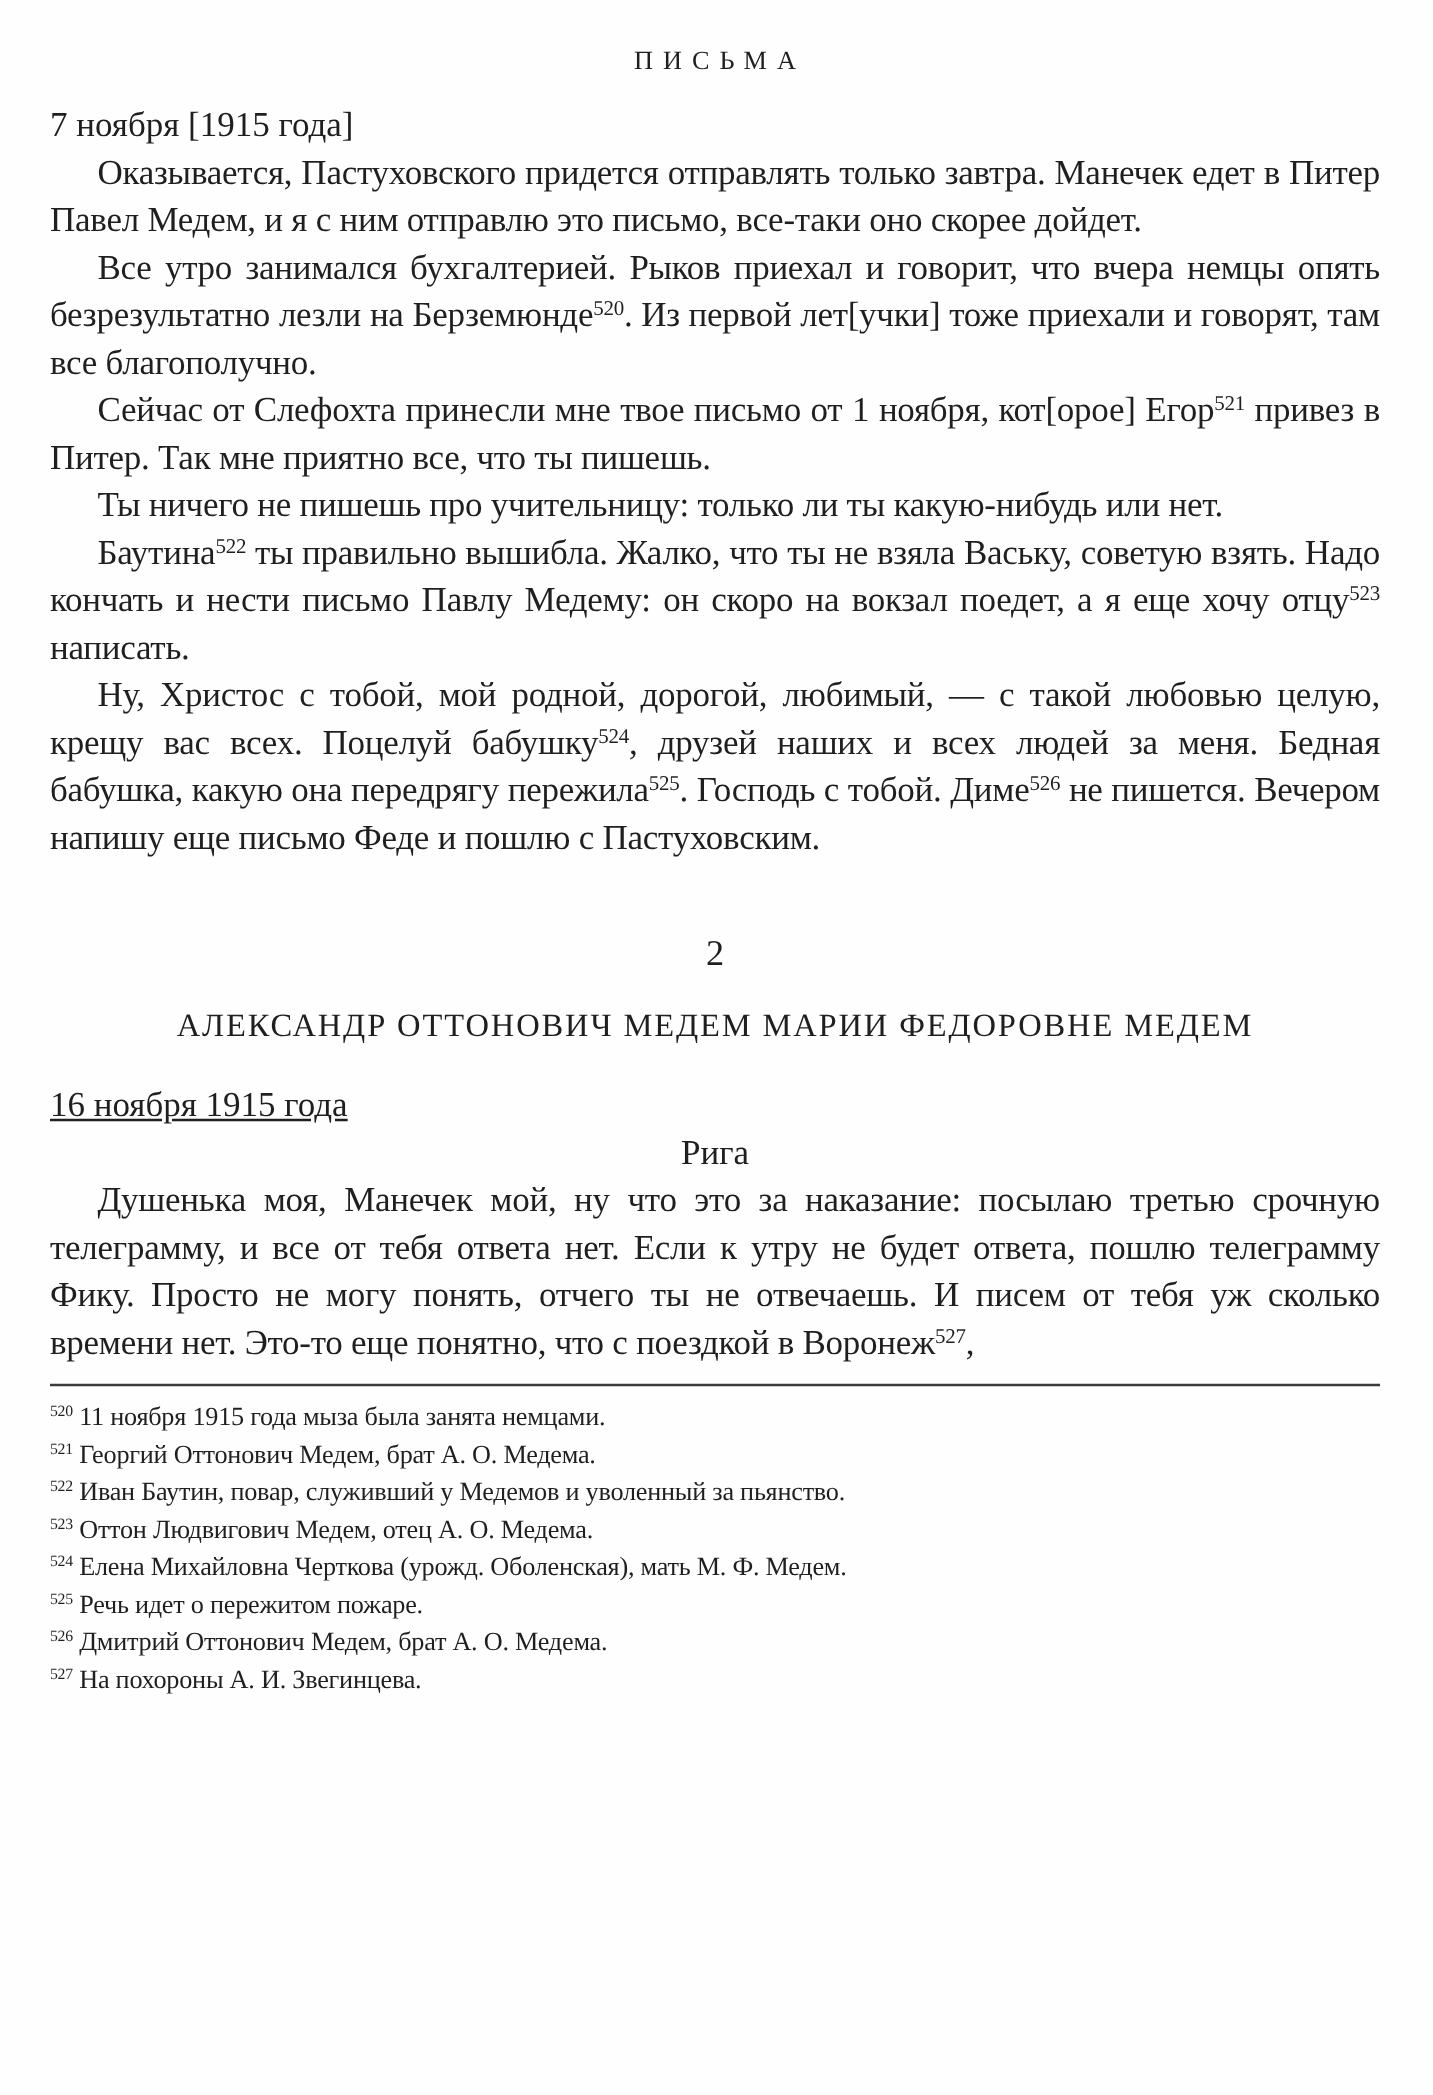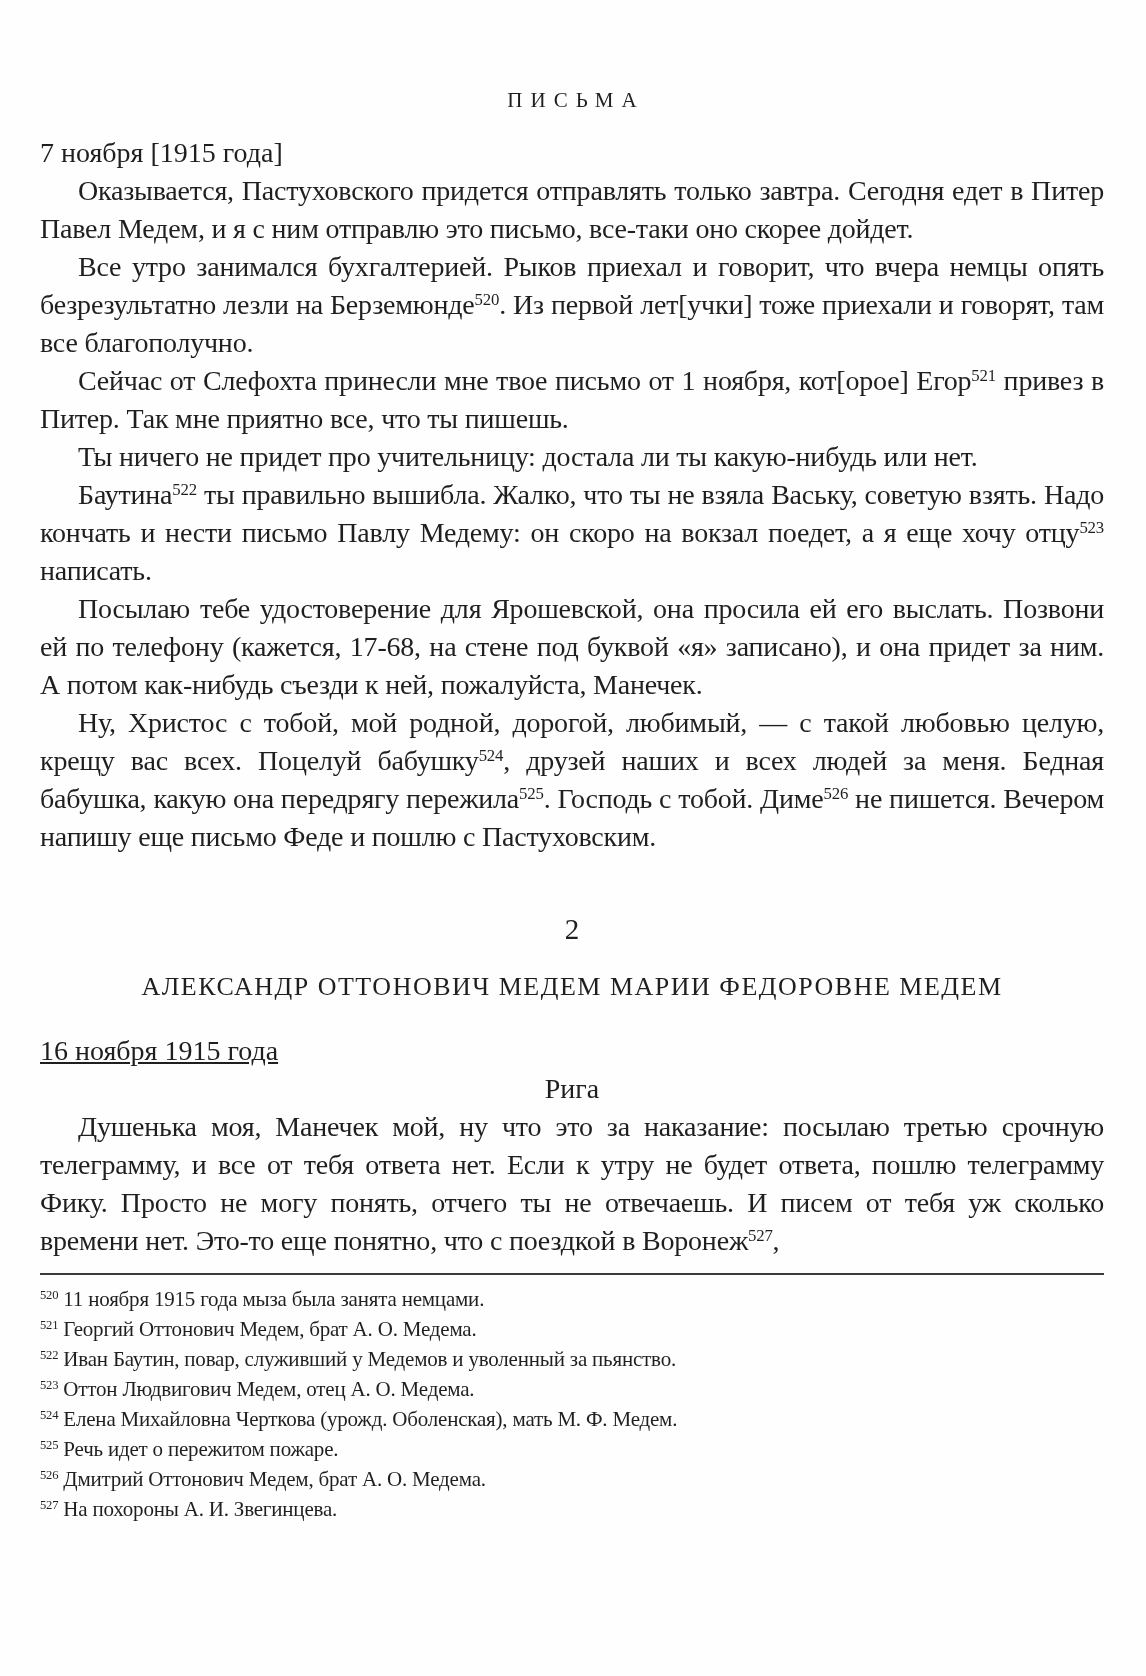--- a/index.html
+++ b/index.html
@@ -7,21 +7,21 @@
     padding: 0;
     background: #ffffff;
   }
   .sheet {
     position: relative;
     width: 1146px;
     height: 1676px;
     background: #fefefe;
     overflow: hidden;
     box-sizing: border-box;
-    padding: 88px 42px 0 40px;
+    padding: 36px 42px 0 40px;
     font-family: "Liberation Serif", "DejaVu Serif", serif;
     color: #1f1f1f;
     -webkit-font-smoothing: antialiased;
   }
   .running-head {
     text-align: center;
     font-size: 21px;
     letter-spacing: 8px;
     line-height: 24px;
     text-indent: 8px; 
@@ -93,26 +93,25 @@
 </head>
 <body>
 
 <div class="sheet">
 
   <div class="running-head">ПИСЬМА</div>
 
   <div class="letter">
     <div class="letter-date letter1-date">7 ноября [1915 года]</div>
     <div class="letter-body">
-        <p class="para">Оказывается, Пастуховского придется отправлять только завтра. Сегодня едет в Питер Павел Медем, и я с ним отправлю это письмо, все-таки оно скорее дойдет.</p>
+        <p class="para">Оказывается, Пастуховского придется отправлять только завтра. Манечек едет в Питер Павел Медем, и я с ним отправлю это письмо, все-таки оно скорее дойдет.</p>
         <p class="para">Все утро занимался бухгалтерией. Рыков приехал и говорит, что вчера немцы опять безрезультатно лезли на Берземюнде<sup class="fn-ref">520</sup>. Из первой лет[учки] тоже приехали и говорят, там все благополучно.</p>
         <p class="para">Сейчас от Слефохта принесли мне твое письмо от 1 ноября, кот[орое] Егор<sup class="fn-ref">521</sup> привез в Питер. Так мне приятно все, что ты пишешь.</p>
-        <p class="para">Ты ничего не придет про учительницу: достала ли ты какую-нибудь или нет.</p>
+        <p class="para">Ты ничего не пишешь про учительницу: только ли ты какую-нибудь или нет.</p>
         <p class="para">Баутина<sup class="fn-ref">522</sup> ты правильно вышибла. Жалко, что ты не взяла Ваську, советую взять. Надо кончать и нести письмо Павлу Медему: он скоро на вокзал поедет, а я еще хочу отцу<sup class="fn-ref">523</sup> написать.</p>
-        <p class="para">Посылаю тебе удостоверение для Ярошевской, она просила ей его выслать. Позвони ей по телефону (кажется, 17-68, на стене под буквой «я» записано), и она придет за ним. А потом как-нибудь съезди к ней, пожалуйста, Манечек.</p>
         <p class="para">Ну, Христос с тобой, мой родной, дорогой, любимый, — с такой любовью целую, крещу вас всех. Поцелуй бабушку<sup class="fn-ref">524</sup>, друзей наших и всех людей за меня. Бедная бабушка, какую она передрягу пережила<sup class="fn-ref">525</sup>. Господь с тобой. Диме<sup class="fn-ref">526</sup> не пишется. Вечером напишу еще письмо Феде и пошлю с Пастуховским.</p>
       </div>
   </div>
 
   <div class="letter">
     <div class="section-number">2</div>
     <div class="letter-heading">АЛЕКСАНДР ОТТОНОВИЧ МЕДЕМ МАРИИ ФЕДОРОВНЕ МЕДЕМ</div>
     <div class="letter-date letter2-date">16 ноября 1915 года</div>
     <div class="letter-place">Рига</div>
     <div class="letter-body">

